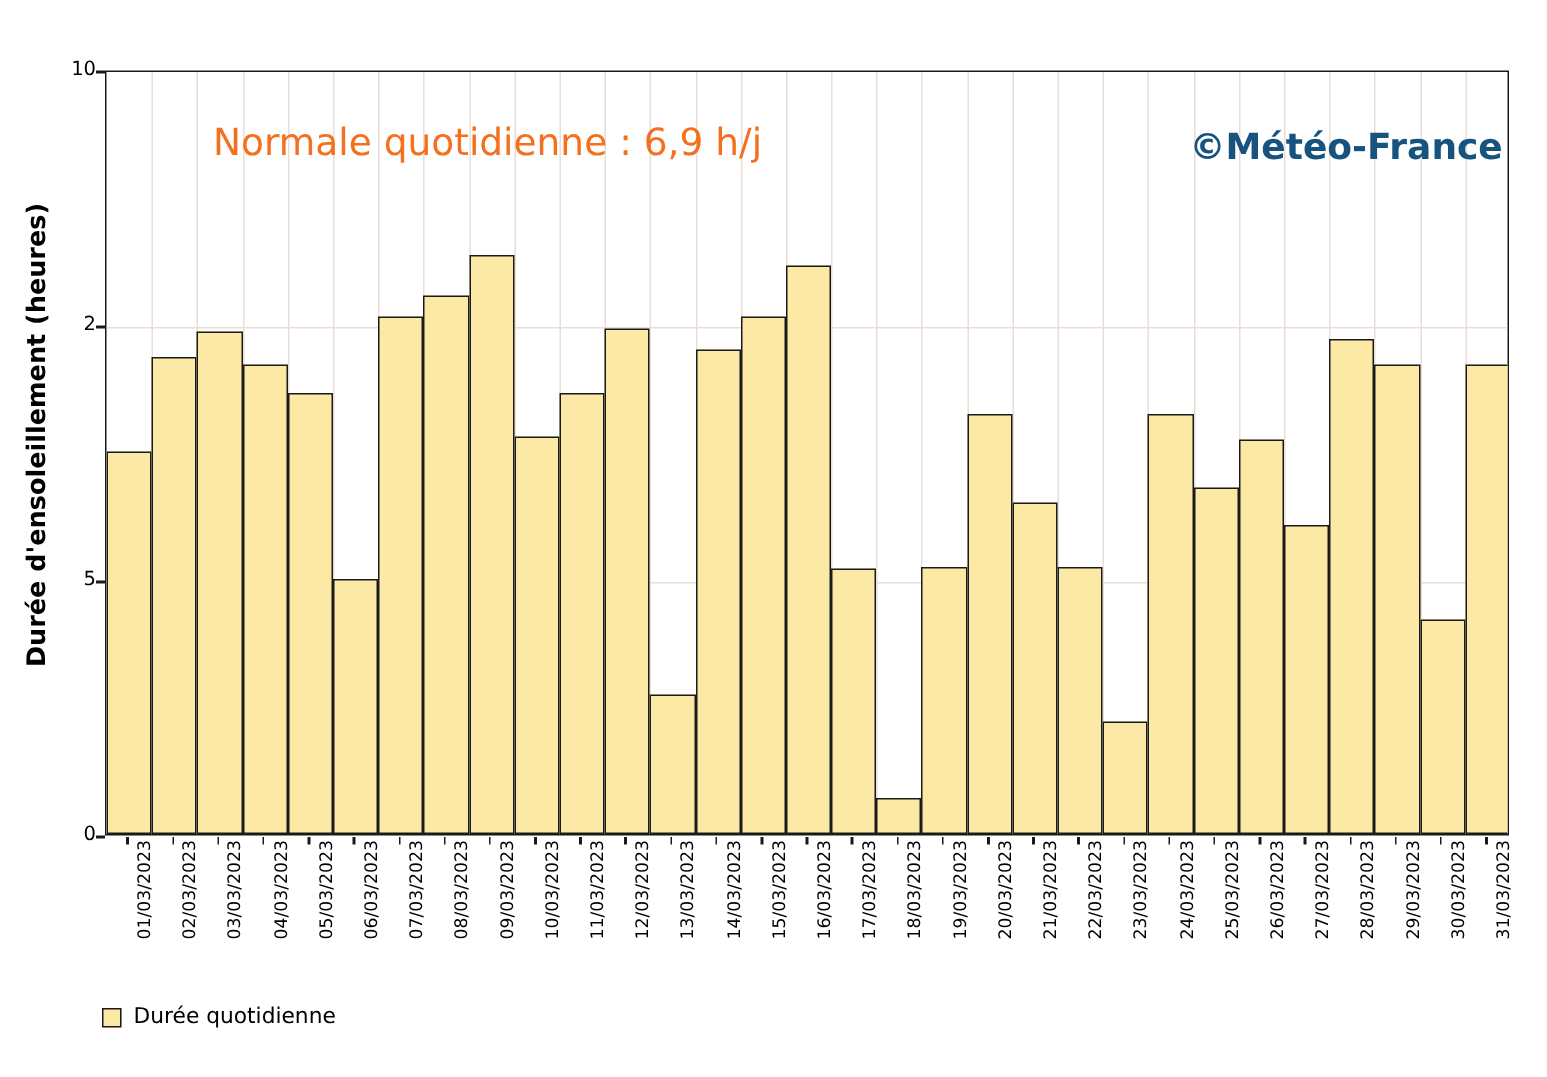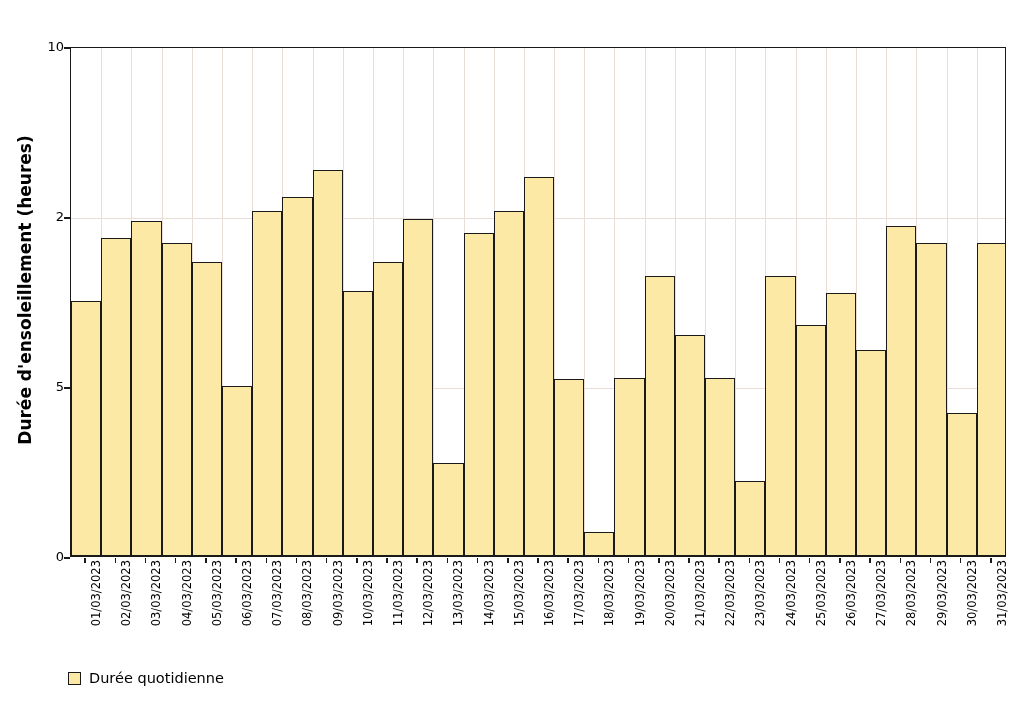--- a/index.html
+++ b/index.html
@@ -328,20 +328,22 @@
       <div class="x-tick-mark" style="left: 829.573px;"></div>
       <div class="x-label" style="left: 835.323px; top: 92px;">28/03/2023</div>
       <div class="x-tick-mark" style="left: 859.766px;"></div>
       <div class="x-label" style="left: 865.516px; top: 92px;">29/03/2023</div>
       <div class="x-tick-mark" style="left: 889.96px;"></div>
       <div class="x-label" style="left: 895.71px; top: 92px;">30/03/2023</div>
       <div class="x-tick-mark" style="left: 920.153px;"></div>
       <div class="x-label" style="left: 925.903px; top: 92px;">31/03/2023</div>
     </div>
 
-
+  <div class="annotation-normal">Normale quotidienne : 6,9 h/j</div>
+
+  <div class="annotation-copyright">©Météo-France</div>
 
   <div class="legend">
     <span class="legend-swatch"></span>
     <span class="legend-label">Durée quotidienne</span>
   </div>
 
 </div>
 
 </body></html>

